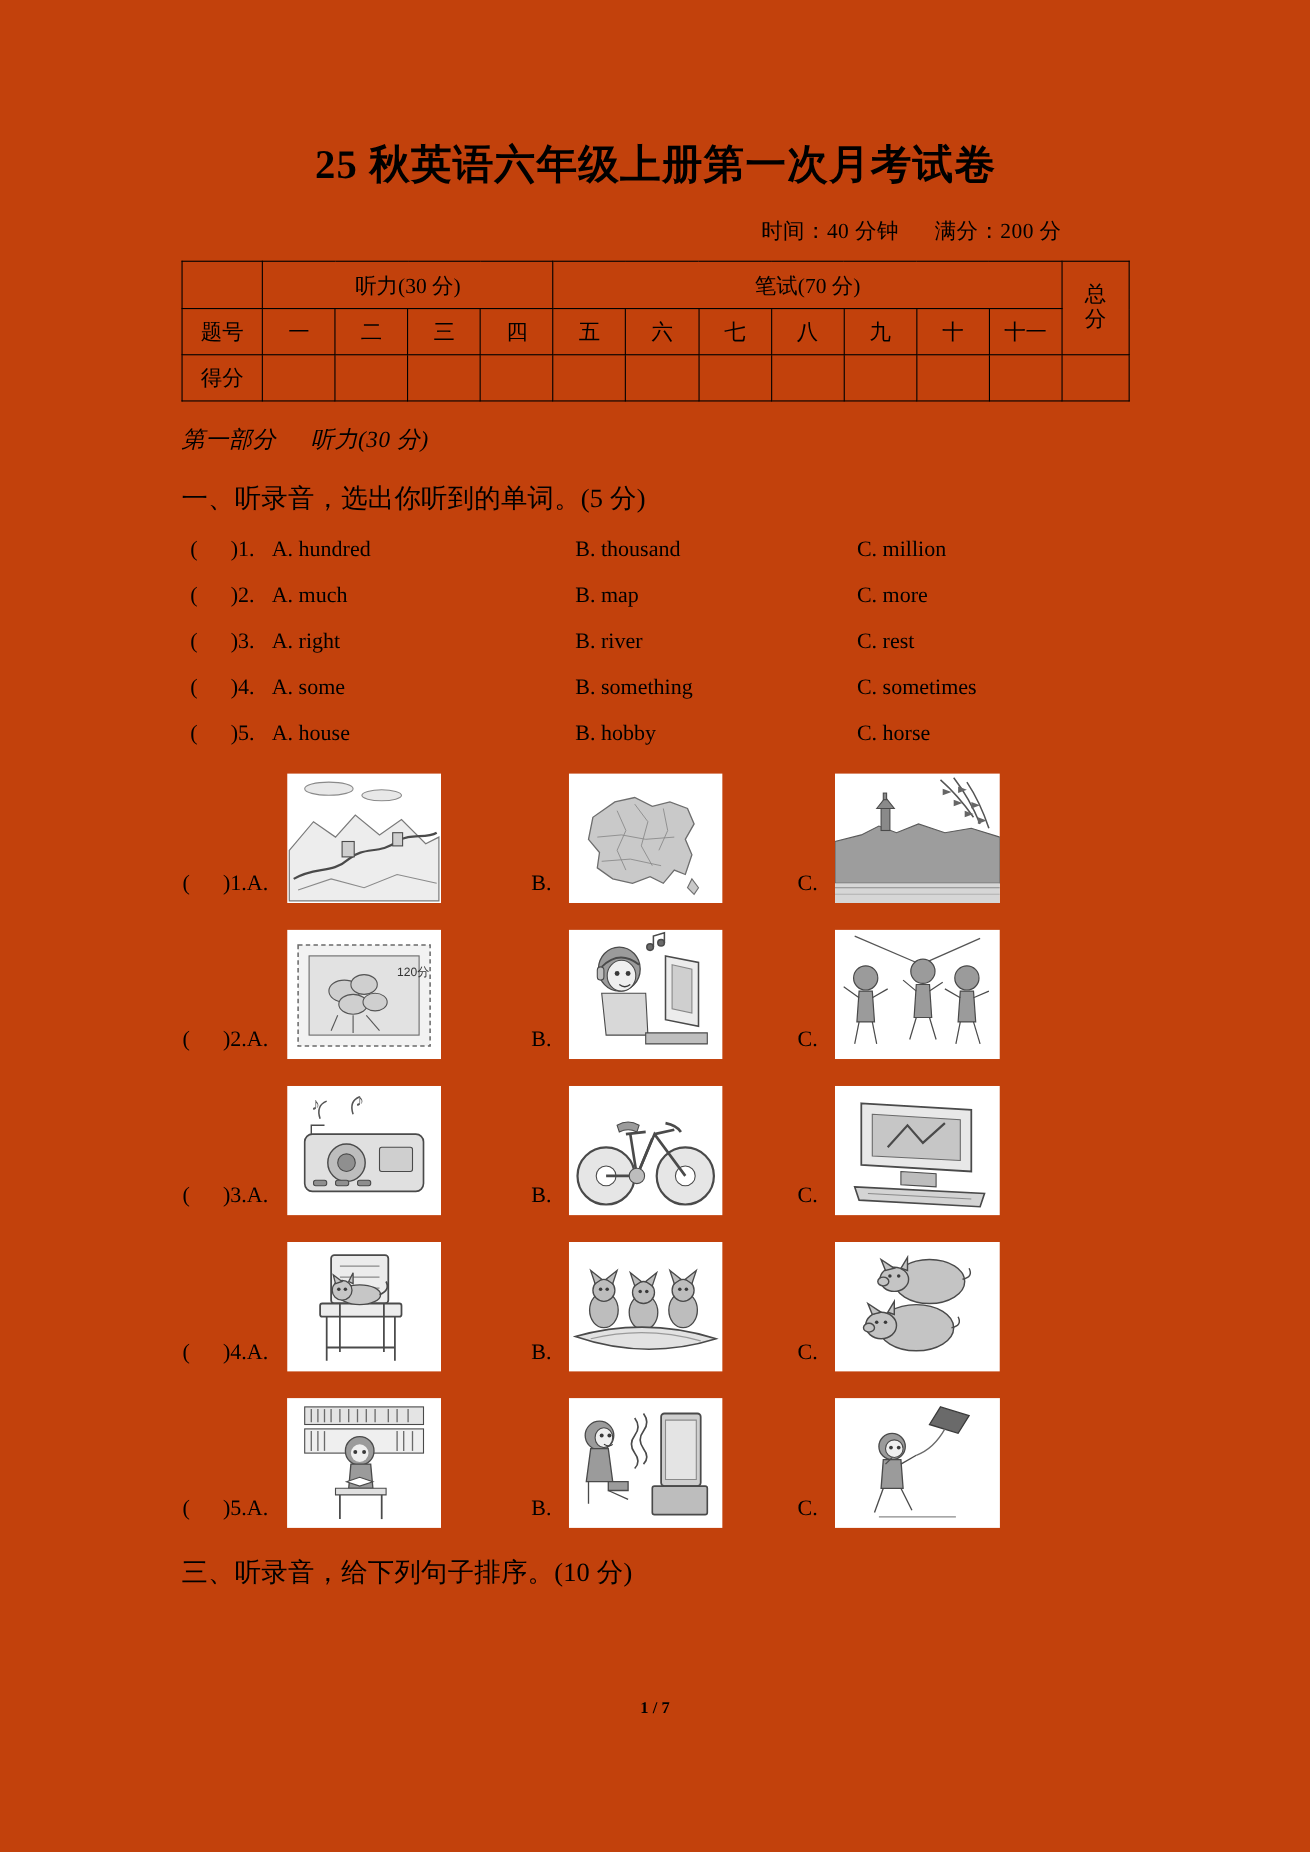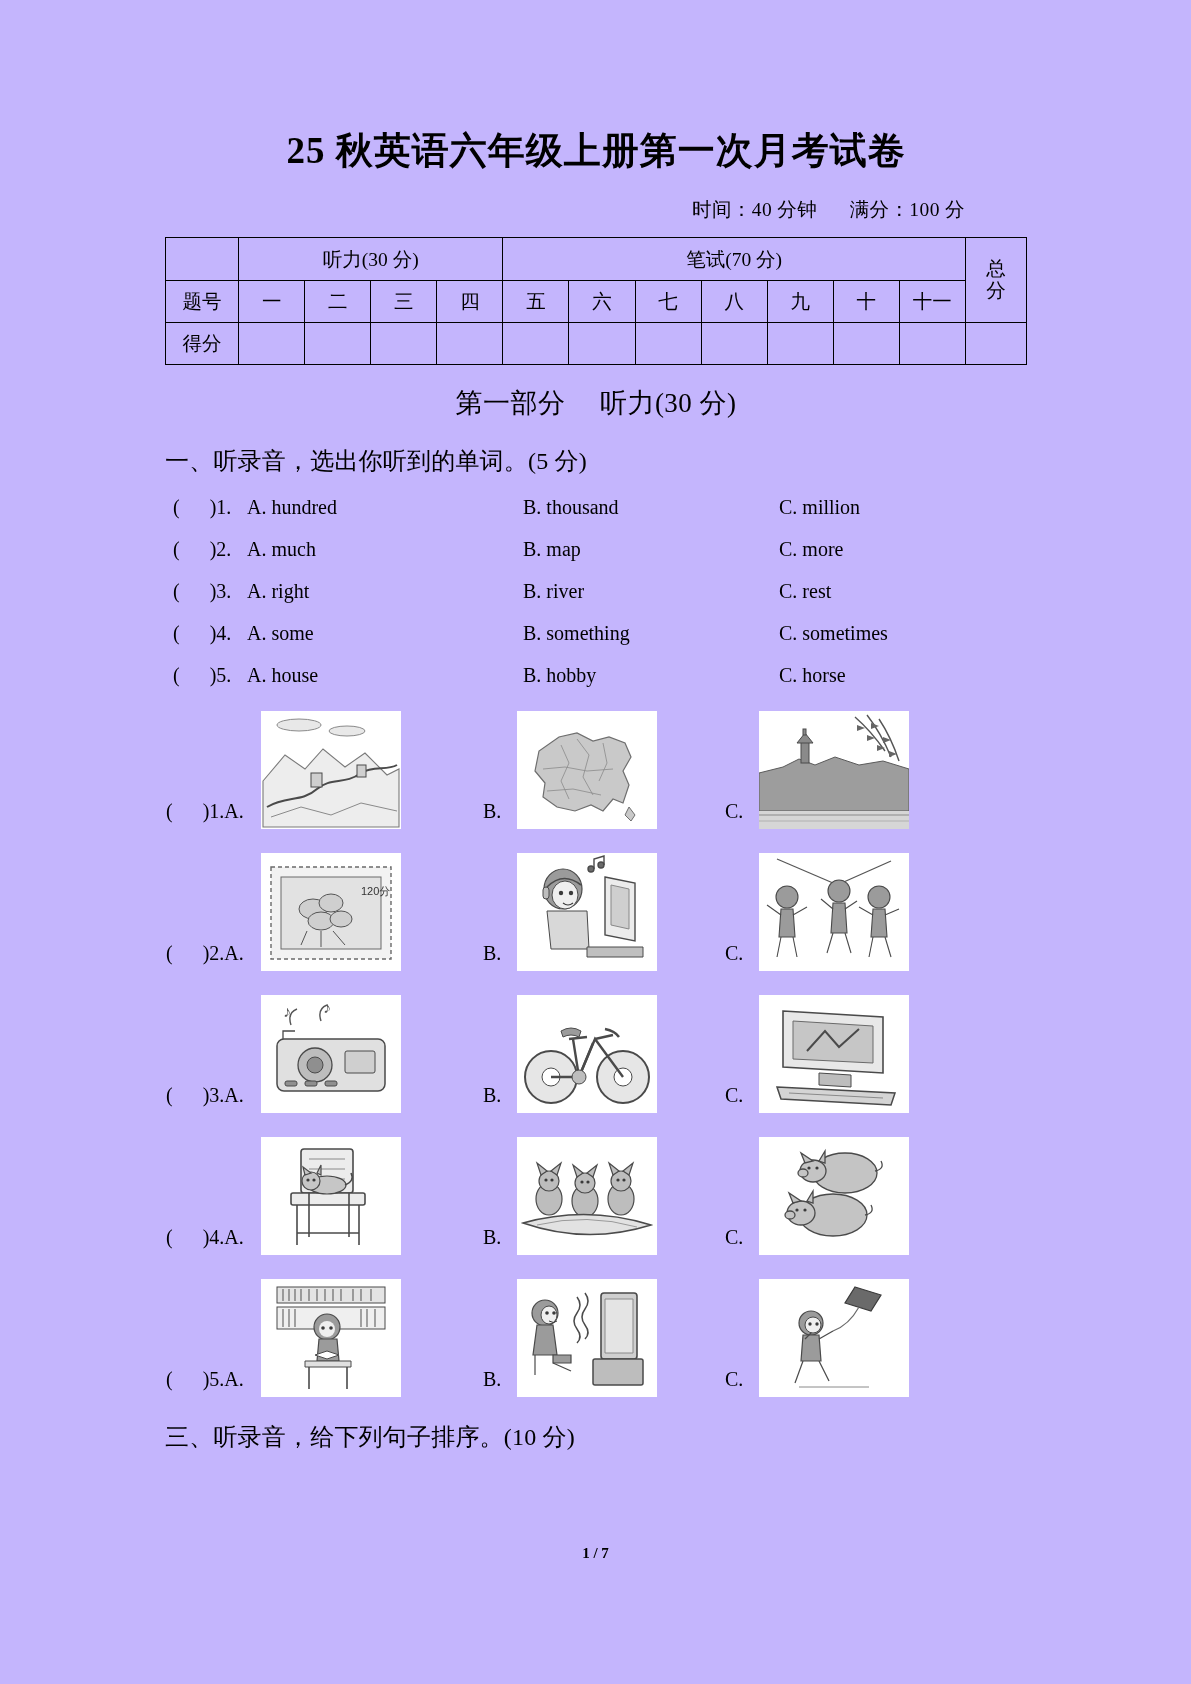--- a/index.html
+++ b/index.html
@@ -10,21 +10,21 @@
   }
   body {
     font-family: "Liberation Serif", "DejaVu Serif", serif;
     color: #000000;
   }
   .page {
     position: relative;
     width: 1191px;
     height: 1684px;
     margin: 0 auto;
-    background: #c4b5fd;
+    background: #c2410c;
     overflow: hidden;
     box-sizing: border-box;
   }
   .sheet {
     position: absolute;
     left: 165px;
     top: 0;
     width: 862px;
   }
 
@@ -71,24 +71,25 @@
   table.score-table tr.row-head td { height: 42px; }
   table.score-table tr.row-num td  { height: 41px; }
   table.score-table tr.row-score td{ height: 41px; }
   .col-label  { width: 72px; }
   .col-q      { width: 65px; }
   .col-total  { width: 60px; }
   .total-cell { line-height: 1.15; font-size: 19.5px; }
 
   
   .part-heading {
-    text-align: center;
-    font-size: 27px;
+    text-align: left;
+    font-size: 21px;
     margin-top: 20px;
     letter-spacing: 0.5px;
+    font-style: italic;
   }
   .part-heading .sp { display:inline-block; width: 20px; }
 
   
   .section-heading {
     font-size: 24px;
     margin-top: 24px;
     margin-bottom: 4px;
     letter-spacing: 0.2px;
   }
@@ -150,21 +151,21 @@
 <body>
 
 <div class="page">
   <div class="sheet">
 
     <div class="doc-title">25 秋英语六年级上册第一次月考试卷</div>
 
     <div class="exam-meta">
       <span>时间：40 分钟</span>
       <span class="gap"></span>
-      <span>满分：100 分</span>
+      <span>满分：200 分</span>
     </div>
 
     <table class="score-table">
       <colgroup>
         <col class="col-label">
           <col class="col-q">
           <col class="col-q">
           <col class="col-q">
           <col class="col-q">
         <col class="col-q">

